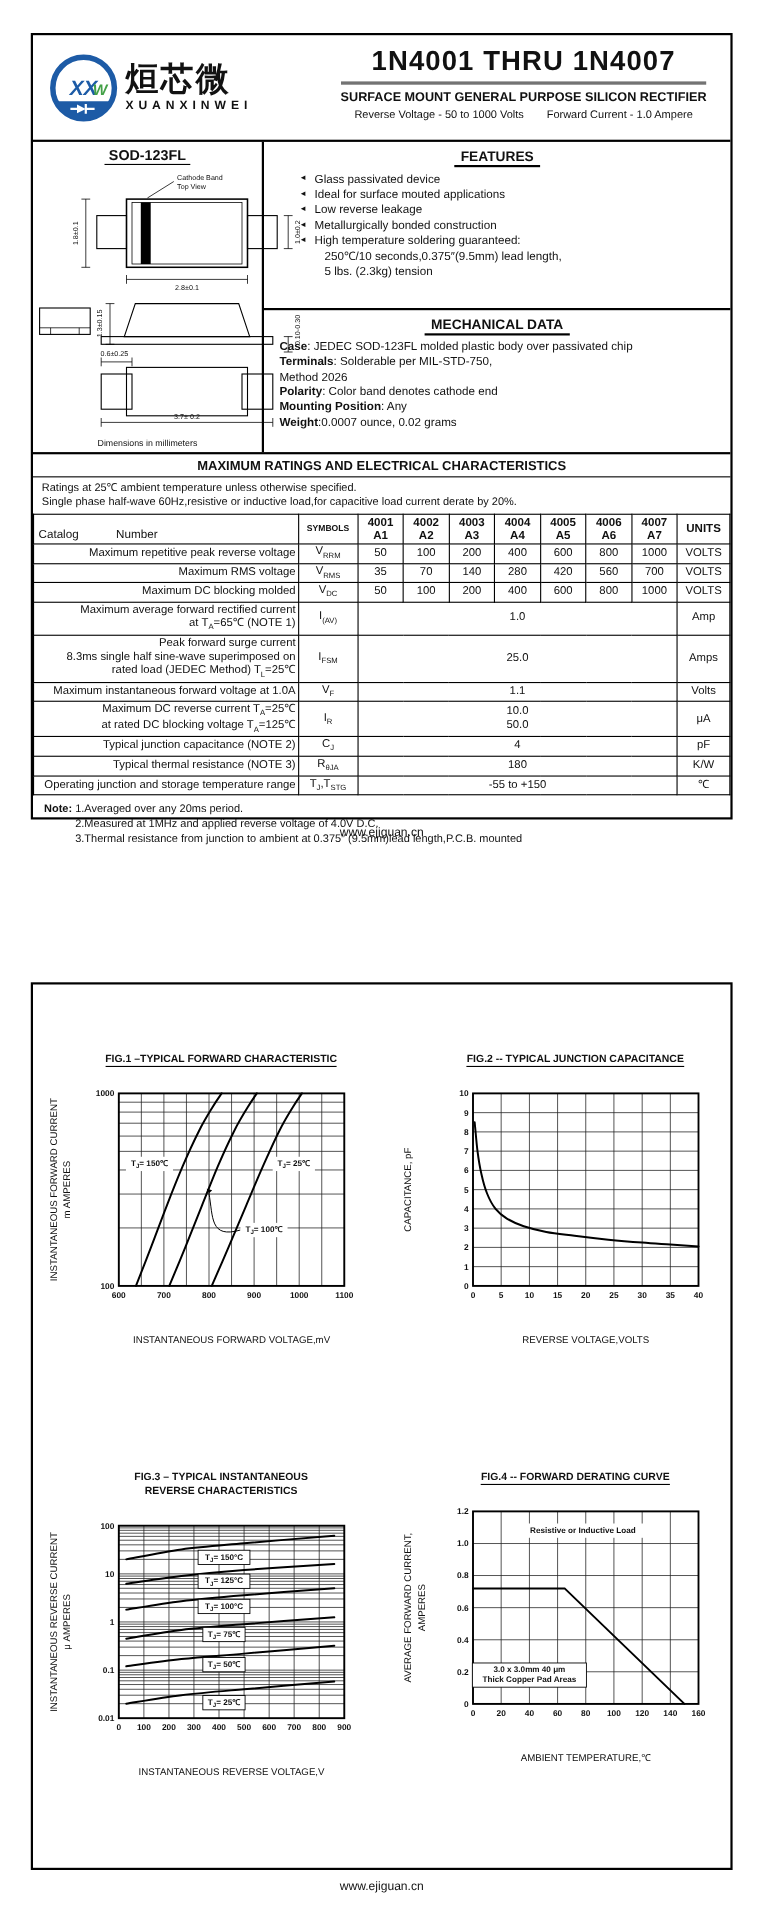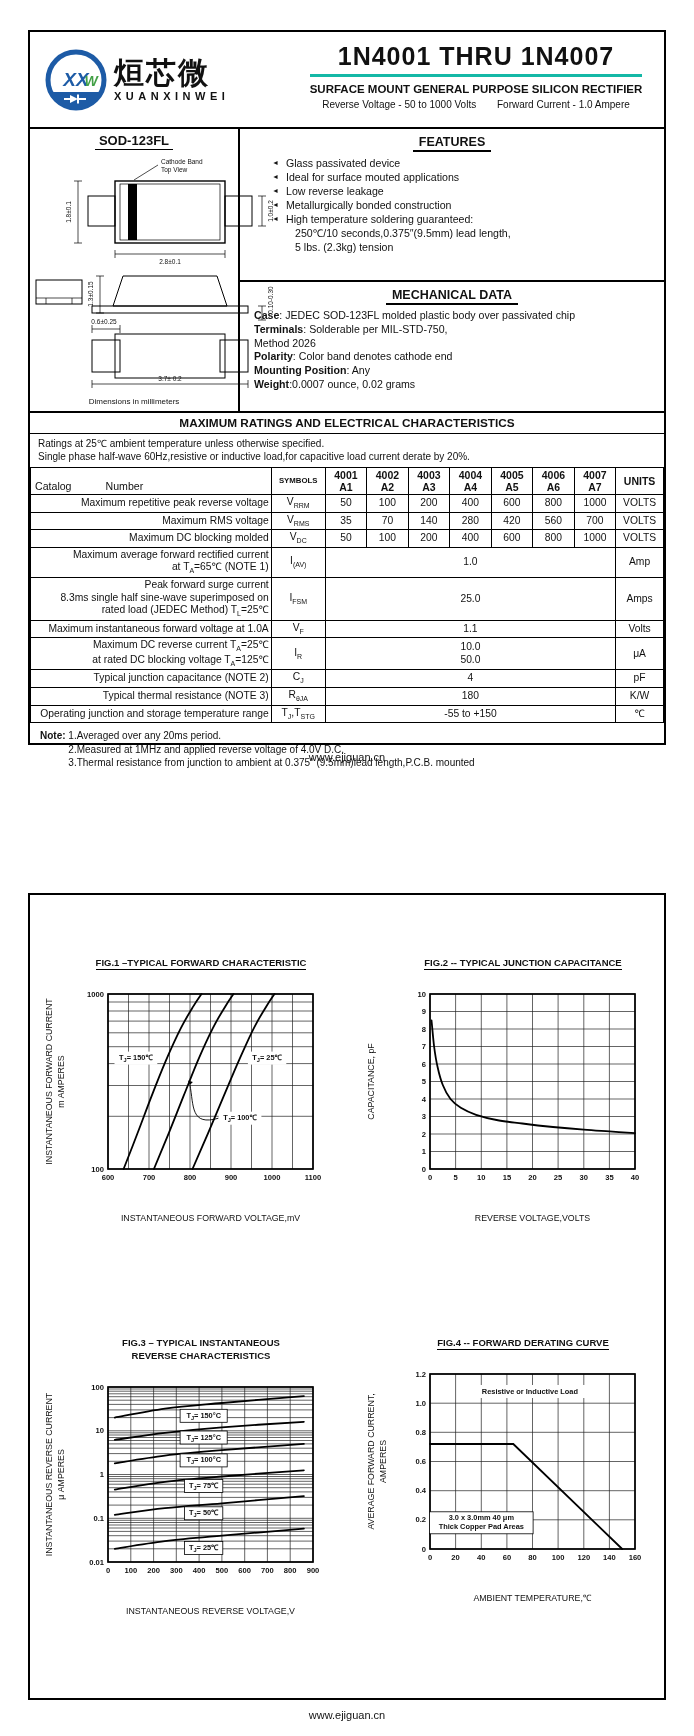--- a/index.html
+++ b/index.html
@@ -8,21 +8,21 @@
   .page{position:absolute;left:28px;border:2px solid #000;background:#fff;box-sizing:border-box;}
   .page1{top:30px;width:638px;height:715px;}
   .page2{top:893px;width:638px;height:807px;}
   
   .hdr{display:flex;height:95px;border-bottom:2px solid #000;}
   .logo-block{width:258px;display:flex;align-items:center;padding-left:14px;box-sizing:border-box;}
   .logo-txt{margin-left:6px;}
   .logo-cn{font-size:30px;font-weight:bold;letter-spacing:2px;line-height:1;}
   .logo-en{font-size:11px;font-weight:bold;letter-spacing:4.5px;margin-top:2px;}
   .title-block{flex:1;text-align:center;padding-top:10px;}
-  .part-title{font-size:25px;font-weight:bold;letter-spacing:1px;display:inline-block;border-bottom:3px solid #14b8a6;padding:0 28px 3px 28px;}
+  .part-title{font-size:25px;font-weight:bold;letter-spacing:1px;display:inline-block;border-bottom:3px solid #737373;padding:0 28px 3px 28px;}
   .subtitle{font-size:11.5px;font-weight:bold;margin-top:6px;}
   .subtitle2{font-size:10px;margin-top:4px;}
   .subtitle2 span{margin:0 9px;}
   
   .mid{display:flex;height:282px;border-bottom:2px solid #000;}
   .pkg-panel{width:210px;border-right:2px solid #000;box-sizing:border-box;padding-top:4px;}
   .pkg-name{text-align:center;font-size:13px;font-weight:bold;}
   .pkg-name span{border-bottom:1.5px solid #000;padding:0 4px 1px 4px;}
   .pkg-footer{text-align:center;font-size:8px;margin-top:0px;}
   .right-panel{flex:1;display:flex;flex-direction:column;}

